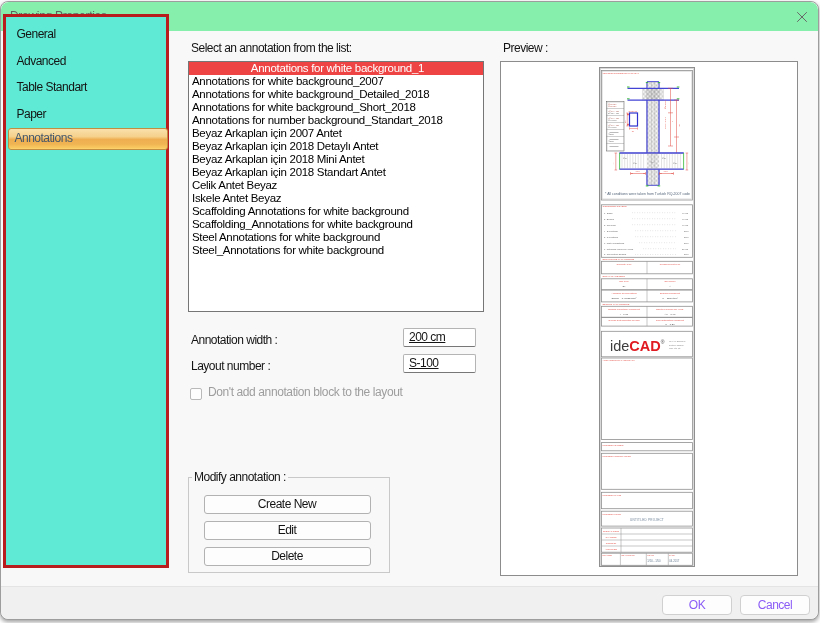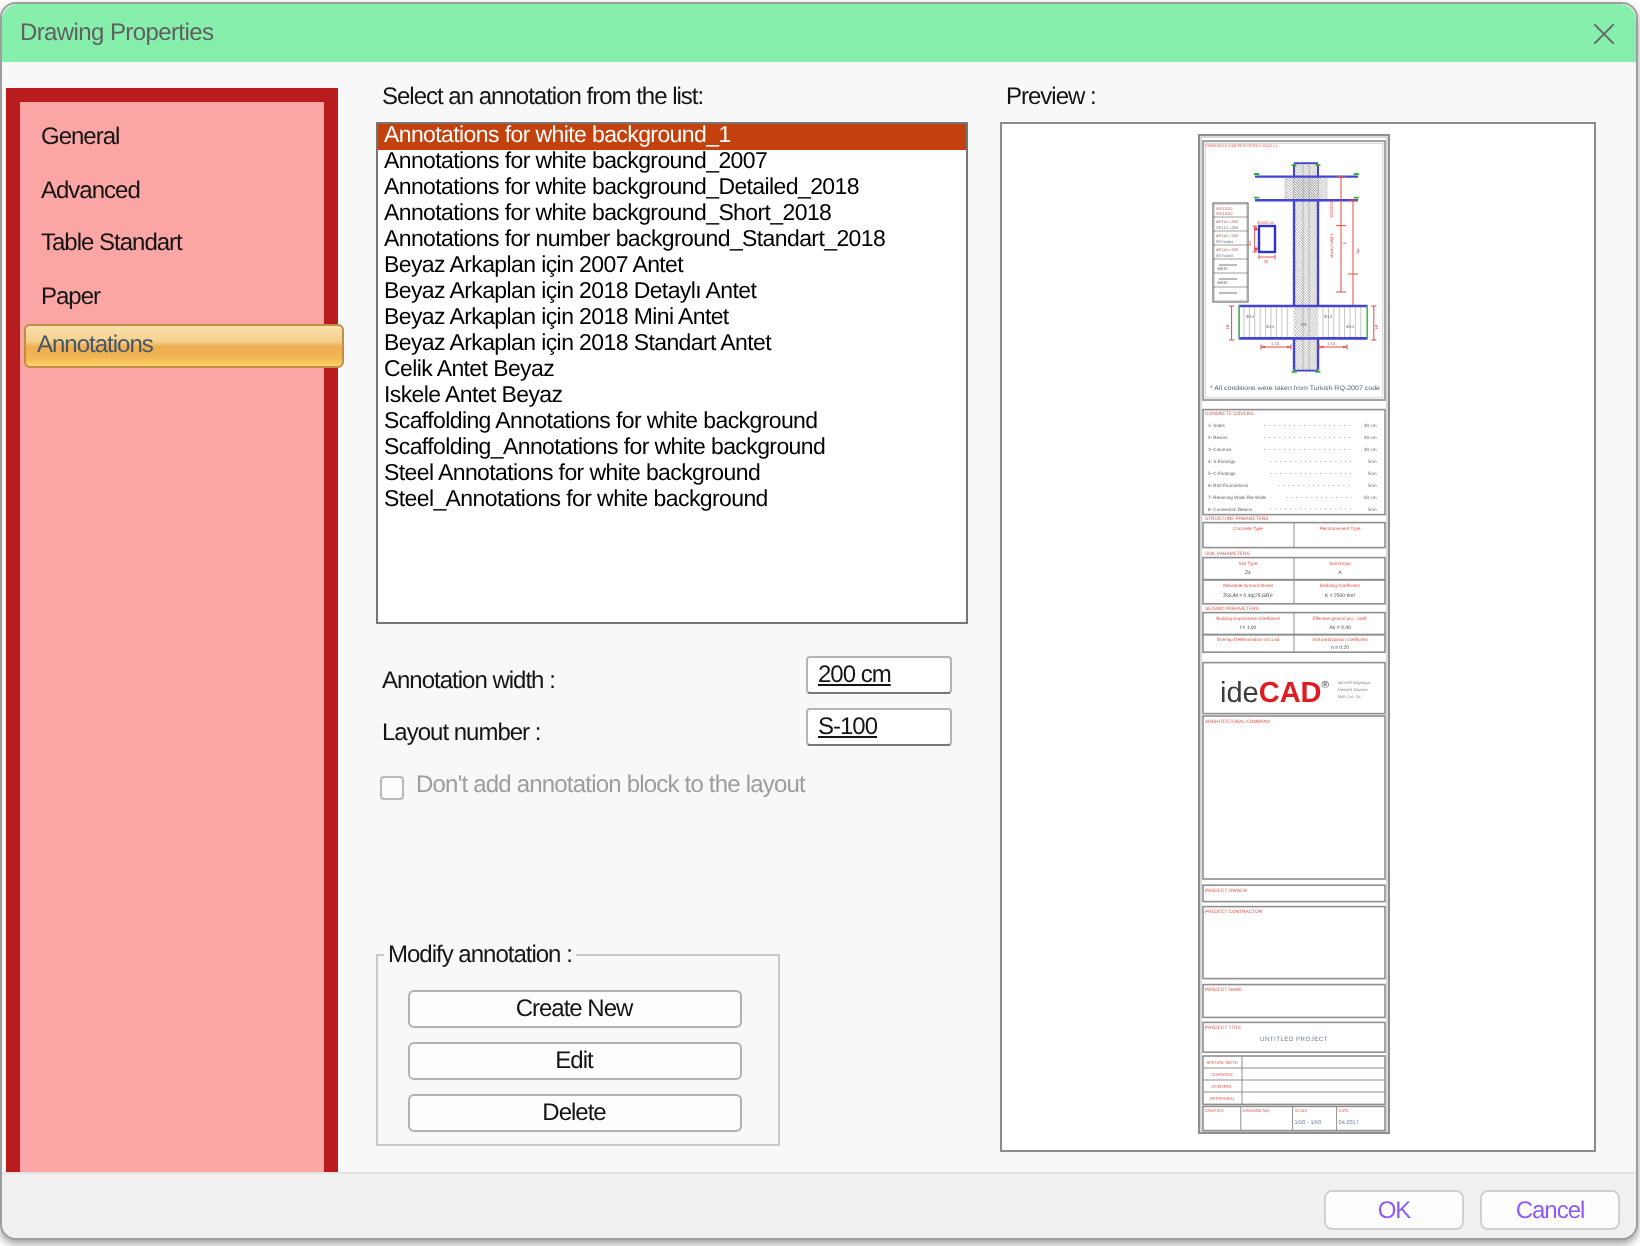--- a/index.html
+++ b/index.html
@@ -4,31 +4,31 @@
 <style>
   html,body{margin:0;padding:0;width:820px;height:623px;background:#fff;overflow:hidden;
     font-family:"Liberation Sans",sans-serif;}
   *{box-sizing:border-box;}
   .win{position:absolute;left:0;top:1px;width:819px;height:619px;background:#f9f8f8;
     border:1px solid #9d9d9d;border-radius:8px;box-shadow:0 2px 4px rgba(0,0,0,.38);overflow:hidden;}
   .titlebar{position:absolute;left:0;top:0;width:100%;height:29px;background:#86efac;
     border-radius:8px 8px 0 0;}
   .title{position:absolute;left:9px;top:6.5px;font-size:12px;color:#606060;letter-spacing:-0.3px;}
   .closex{position:absolute;right:8px;top:7px;width:16px;height:16px;color:#4a4a4a;}
-  .sidebar{position:absolute;left:1.5px;top:42px;width:166px;height:554px;background:#fca5a5;
-    border:7px solid #b91c1c;}
+  .sidebar{position:absolute;left:1.5px;top:12px;width:166px;height:554px;background:#5eead4;
+    border:3px solid #b91c1c;}
   .tab{position:absolute;left:11px;font-size:12px;color:#141414;letter-spacing:-0.5px;}
   .seltab{position:absolute;left:2.5px;top:110.5px;width:160px;height:22px;border:1px solid #bf8e43;
     border-radius:3px;background:linear-gradient(to bottom,#f9e0ab 0%,#f5d18c 38%,#eeae51 52%,#f0b453 75%,#f8c75e 92%,#fdd470 100%);text-align:center;}
   .seltab span{position:absolute;left:5.5px;top:2.5px;font-size:12px;color:#45576a;letter-spacing:-0.5px;}
   .lbl{position:absolute;font-size:12px;color:#141414;letter-spacing:-0.5px;text-align:center;}
   .listbox{position:absolute;left:187px;top:59px;width:296px;height:251px;background:#fff;
     border:1px solid #767676;}
   .li{height:13px;line-height:13px;font-size:11.5px;color:#000;padding-left:3px;letter-spacing:-0.3px;white-space:nowrap;overflow:hidden;}
-  .li.sel{background:#c2410c;color:#fff;}
+  .li.sel{background:#ef4444;color:#fff;text-align:center;}
   .input{position:absolute;left:402px;width:73px;height:19px;background:#fff;
     border:1px solid #b4b4b4;border-bottom-color:#777;border-radius:2px;
     font-size:12px;color:#141414;line-height:17px;padding-left:5px;letter-spacing:-0.5px;text-decoration:underline;}
   .cb{position:absolute;left:188.5px;top:386px;width:12px;height:12px;border:1px solid #b9b9b9;
     border-radius:2px;background:#fdfdfd;}
   .group{position:absolute;left:187px;top:475px;width:202px;height:96px;border:1px solid #c9c9c9;}
   .grouplbl{position:absolute;left:3px;top:-8px;background:#f9f8f8;padding:0 2px;font-size:12px;color:#141414;letter-spacing:-0.5px;}
   .btn{position:absolute;left:14.5px;width:167px;height:19px;background:#fdfdfd;border:1px solid #b2b2b2;
     border-radius:3px;font-size:12px;color:#141414;text-align:center;line-height:17px;letter-spacing:-0.5px;}
   .footer{position:absolute;left:0;bottom:0;width:100%;height:33px;background:#f0f0f0;

